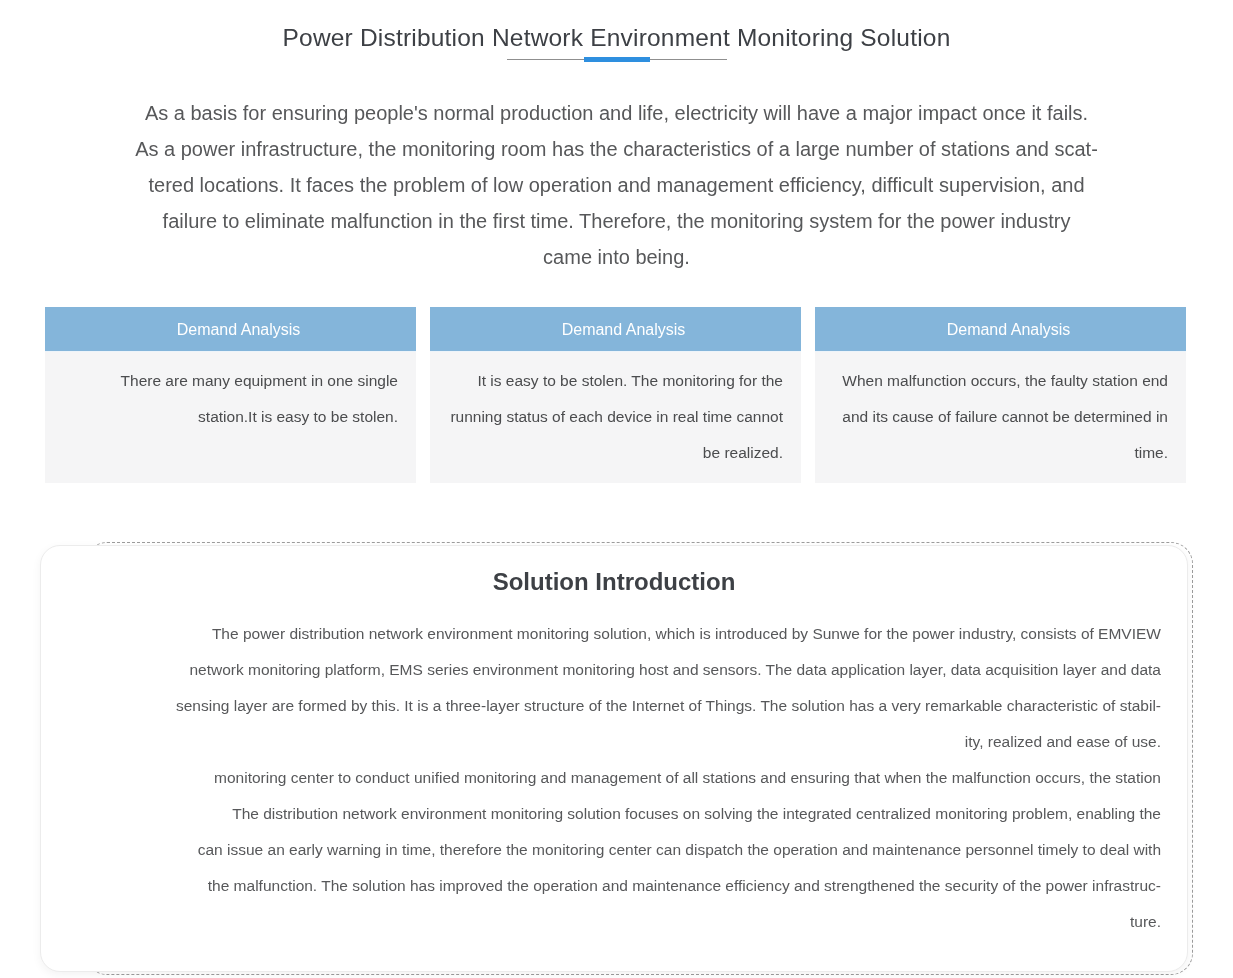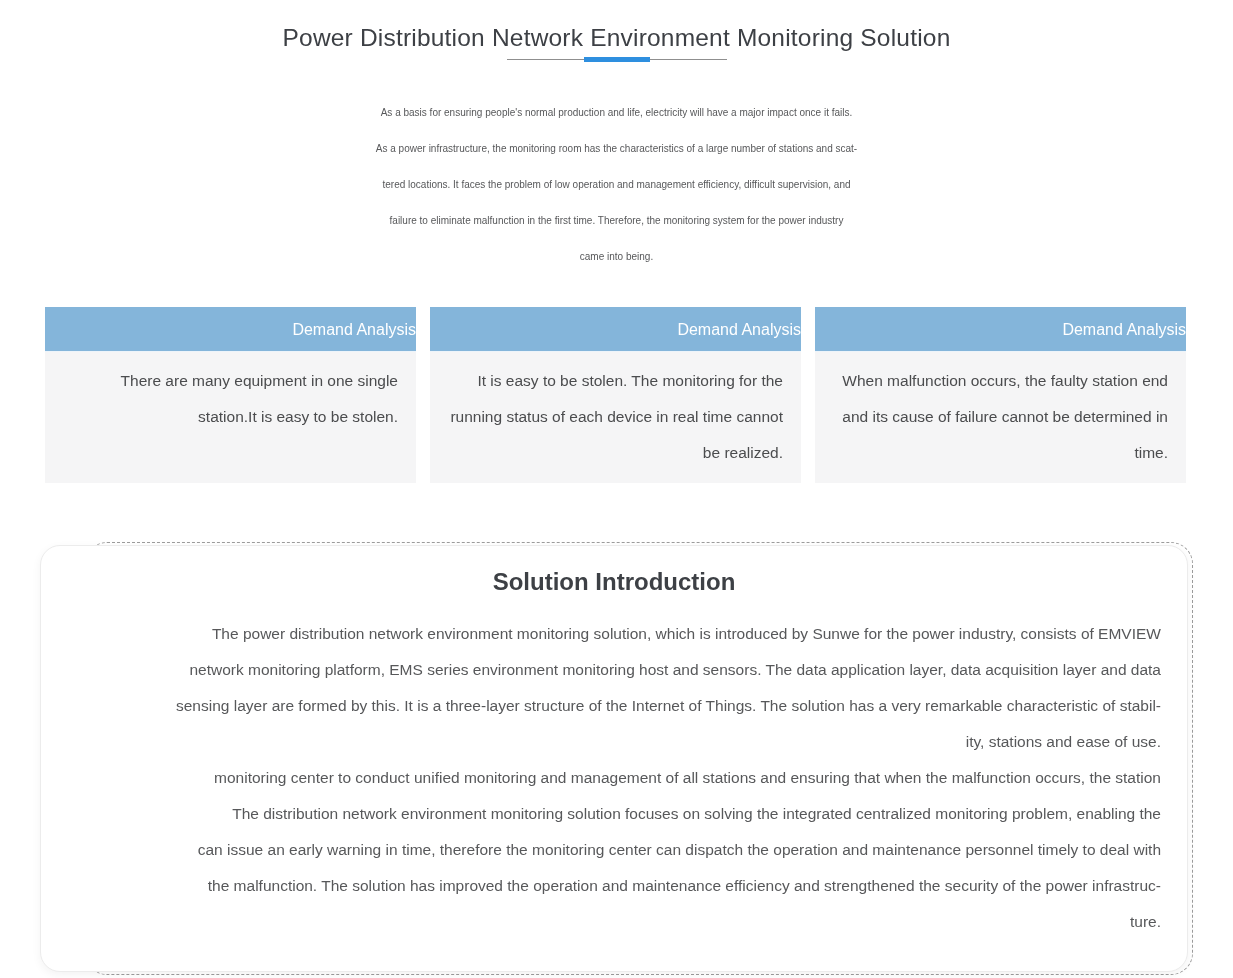--- a/index.html
+++ b/index.html
@@ -47,37 +47,37 @@
     width: 66px;
     height: 5px;
     background: var(--accent-blue);
   }
 
   
   .intro {
     width: 1010px;
     margin: 32px auto 0;
     text-align: center;
-    font-size: 10px;
+    font-size: 20px;
     line-height: 36px;
     color: var(--text-color);
   }
   .intro > div { white-space: nowrap; }
 
   
   .cards-row {
     display: flex;
     gap: 14px;
     margin: 32px 47px 0 45px;
   }
   .demand-card { flex: 1; }
   .demand-card .card-header {
     height: 45px;
     line-height: 45px;
-    text-align: right;
+    text-align: center;
     background: var(--card-header-bg);
     color: #ffffff;
     font-size: 16px;
     border-bottom: 1px solid rgba(255,255,255,0.85);
     padding-left: 16px;
   }
   .demand-card .card-body {
     height: 131px;
     padding: 11px 18px 0;
     background: var(--card-body-bg);
@@ -157,21 +157,21 @@
 </div>
 
 <div class="solution-wrap">
   <div class="solution-dashed-outline"></div>
   <div class="solution-card">
     <h2 class="solution-title">Solution Introduction</h2>
     <div class="solution-para">
         <div>The power distribution network environment monitoring solution, which is introduced by Sunwe for the power industry, consists of EMVIEW</div>
         <div>network monitoring platform, EMS series environment monitoring host and sensors. The data application layer, data acquisition layer and data</div>
         <div>sensing layer are formed by this. It is a three-layer structure of the Internet of Things. The solution has a very remarkable characteristic of stabil-</div>
-        <div>ity, stations and ease of use.</div>
+        <div>ity, realized and ease of use.</div>
       </div>
     <div class="solution-para">
         <div>monitoring center to conduct unified monitoring and management of all stations and ensuring that when the malfunction occurs, the station</div>
         <div>The distribution network environment monitoring solution focuses on solving the integrated centralized monitoring problem, enabling the</div>
         <div>can issue an early warning in time, therefore the monitoring center can dispatch the operation and maintenance personnel timely to deal with</div>
         <div>the malfunction. The solution has improved the operation and maintenance efficiency and strengthened the security of the power infrastruc-</div>
         <div>ture.</div>
       </div>
   </div>
 </div>

